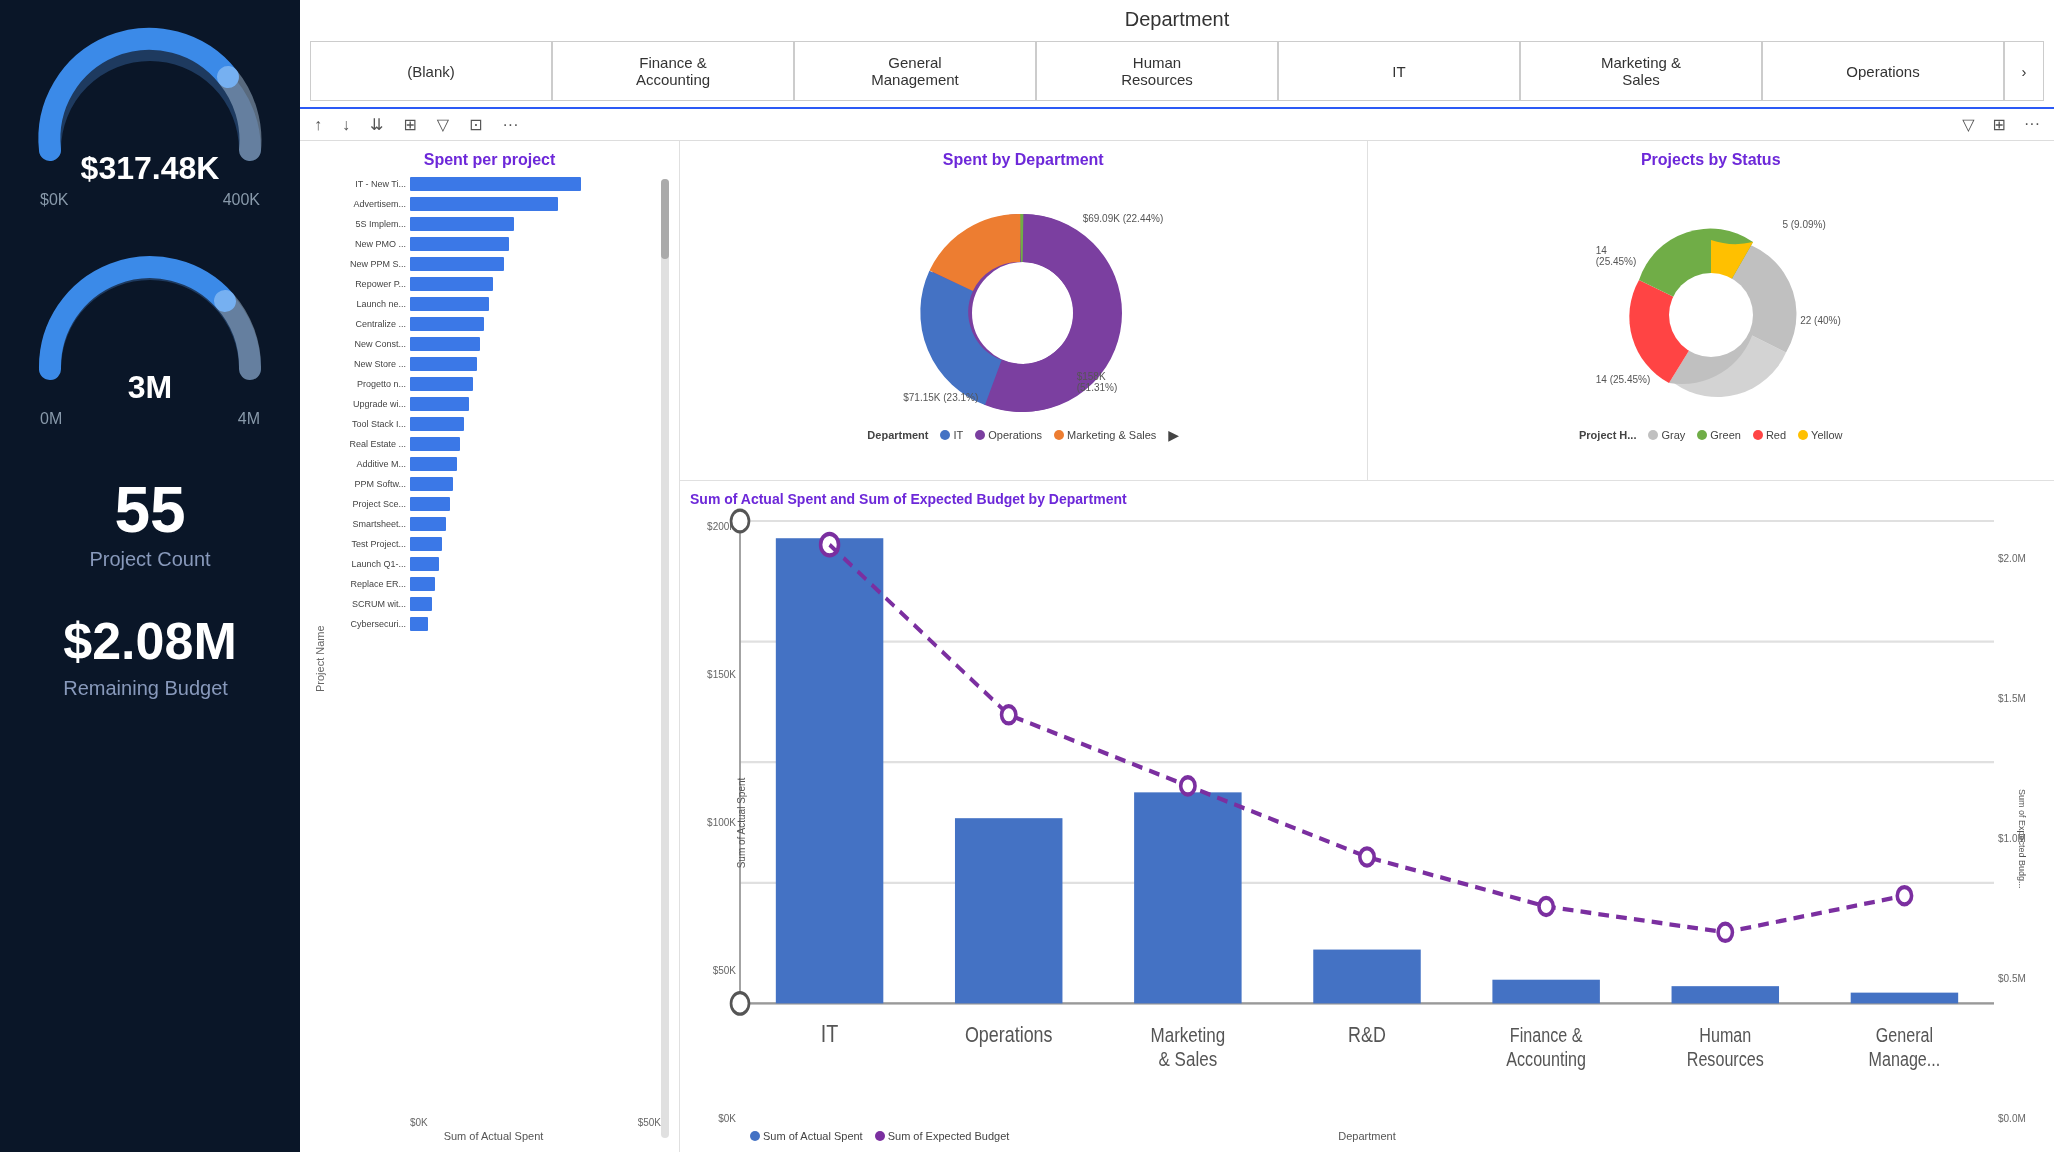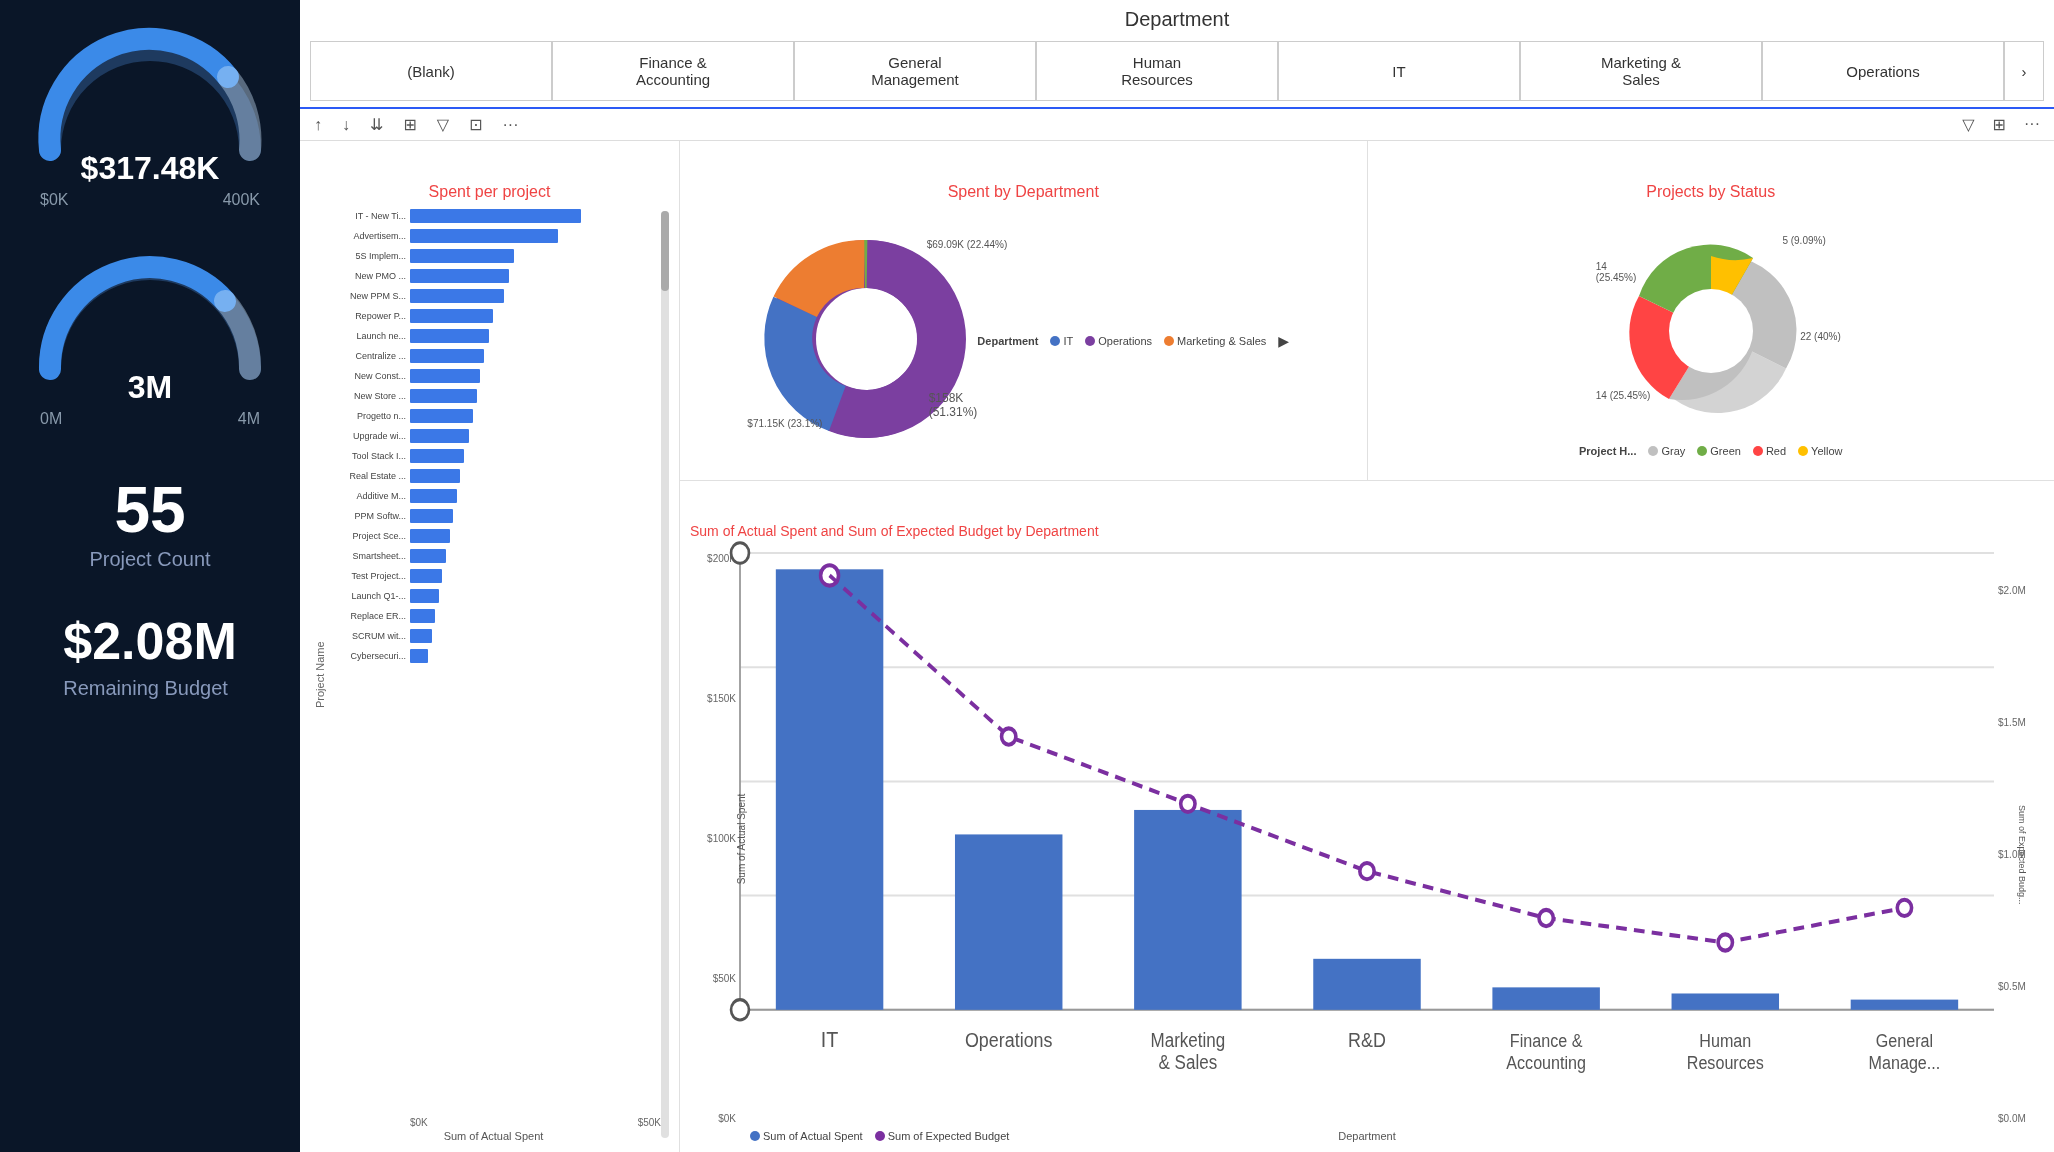--- a/index.html
+++ b/index.html
@@ -175,25 +175,24 @@
       background: white;
       border-right: 1px solid #e0e0e0;
       display: flex;
       flex-direction: column;
       padding: 10px;
       overflow: hidden;
     }
 
     .chart-title {
       font-size: 16px;
-      color: #ef4444;
+      color: #6d28d9;
       text-align: center;
-      font-weight: 400;
+      font-weight: 700;
       margin-bottom: 6px;
-      margin-top: 32px;
     }
 
     .bar-chart-area {
       flex: 1;
       display: flex;
       flex-direction: row;
       overflow: hidden;
       position: relative;
     }
 
@@ -523,35 +522,35 @@
             <div class="scrollbar-thumb"></div>
           </div>
         </div>
       </div>
 
       <div class="chart-right">
         <div class="chart-top-row">
 
           <div class="donut-chart-section">
             <div class="chart-title">Spent by Department</div>
-            <div style="flex:1; display:flex; align-items:center; justify-content:center;">
+            <div style="flex:1; display:flex; flex-direction:column; align-items:center; justify-content:center;">
               <div style="position:relative; width:220px; height:220px;">
                 <svg width="220" height="220" viewBox="0 0 220 220">
 
                   <circle cx="110" cy="110" r="75" fill="none" stroke="#7b3fa0" stroke-width="48" stroke-dasharray="471.24 471.24" stroke-dashoffset="0" transform="rotate(-90 110 110)"></circle>
 
                   <path d="M 110 35 A 75 75 0 1 1 80.3 179.5" fill="none" stroke="#7b3fa0" stroke-width="48"></path>
                   <path d="M 80.3 179.5 A 75 75 0 0 1 38.2 77.8" fill="none" stroke="#4472c4" stroke-width="48"></path>
                   <path d="M 38.2 77.8 A 75 75 0 0 1 107.6 35.0" fill="none" stroke="#ed7d31" stroke-width="48"></path>
                   <path d="M 107.6 35.0 A 75 75 0 0 1 110 35.0" fill="none" stroke="#70ad47" stroke-width="48"></path>
                   <circle cx="110" cy="110" r="50" fill="white"></circle>
                 </svg>
                 <div style="position:absolute; top:10px; right:-30px; font-size:10px; color:#555; white-space:nowrap;">$69.09K (22.44%)</div>
                 <div style="position:absolute; bottom:20px; left:-10px; font-size:10px; color:#555; white-space:nowrap;">$71.15K (23.1%)</div>
-                <div style="position:absolute; bottom:30px; right:0px; font-size:12px; color:#555; white-space:nowrap;">$158K<br>(51.31%)</div>
+                <div style="position:absolute; bottom:30px; right:16px; font-size:10px; color:#555; white-space:nowrap;">$158K<br>(51.31%)</div>
               </div>
               <div class="legend-row">
                 <span style="font-size:11px; font-weight:bold;">Department</span>
                 <div class="legend-item">
                   <span class="legend-dot" style="background:#4472c4;"></span>
                   <span>IT</span>
                 </div>
                 <div class="legend-item">
                   <span class="legend-dot" style="background:#7b3fa0;"></span>
                   <span>Operations</span>

